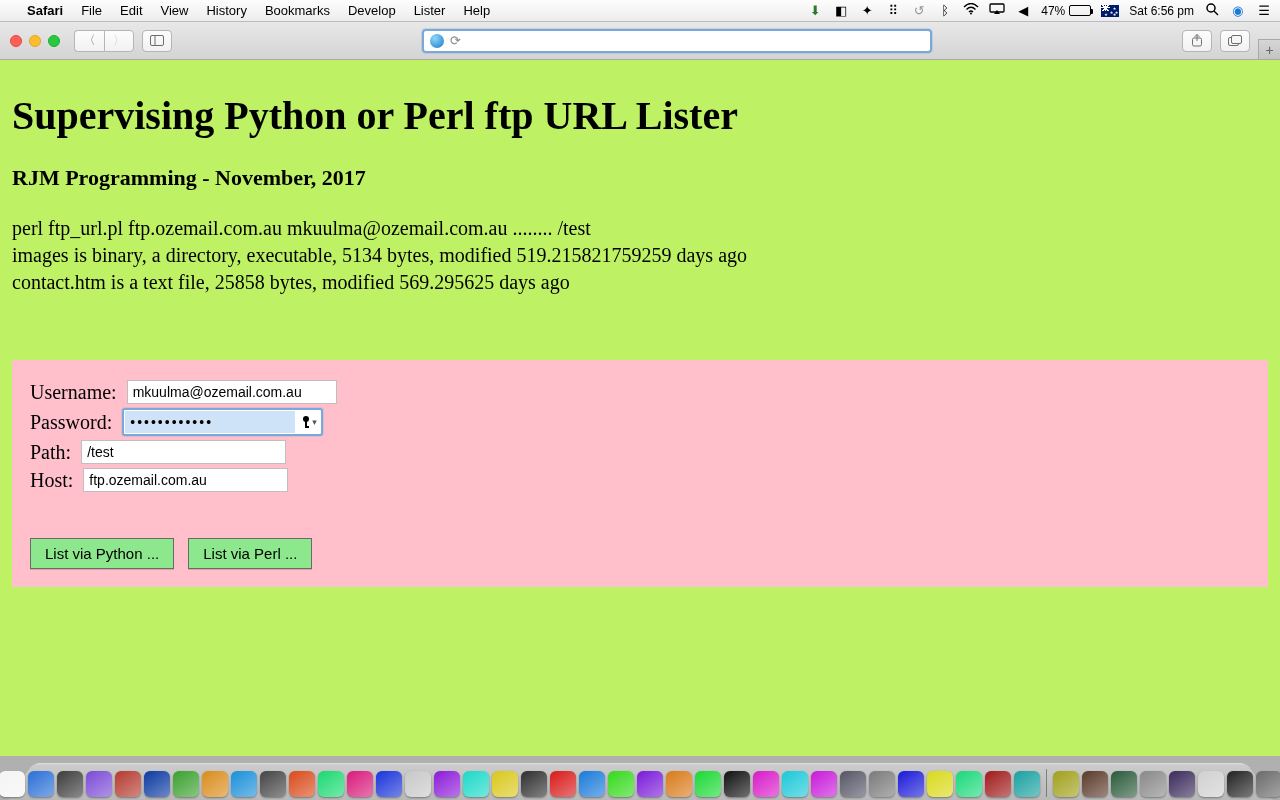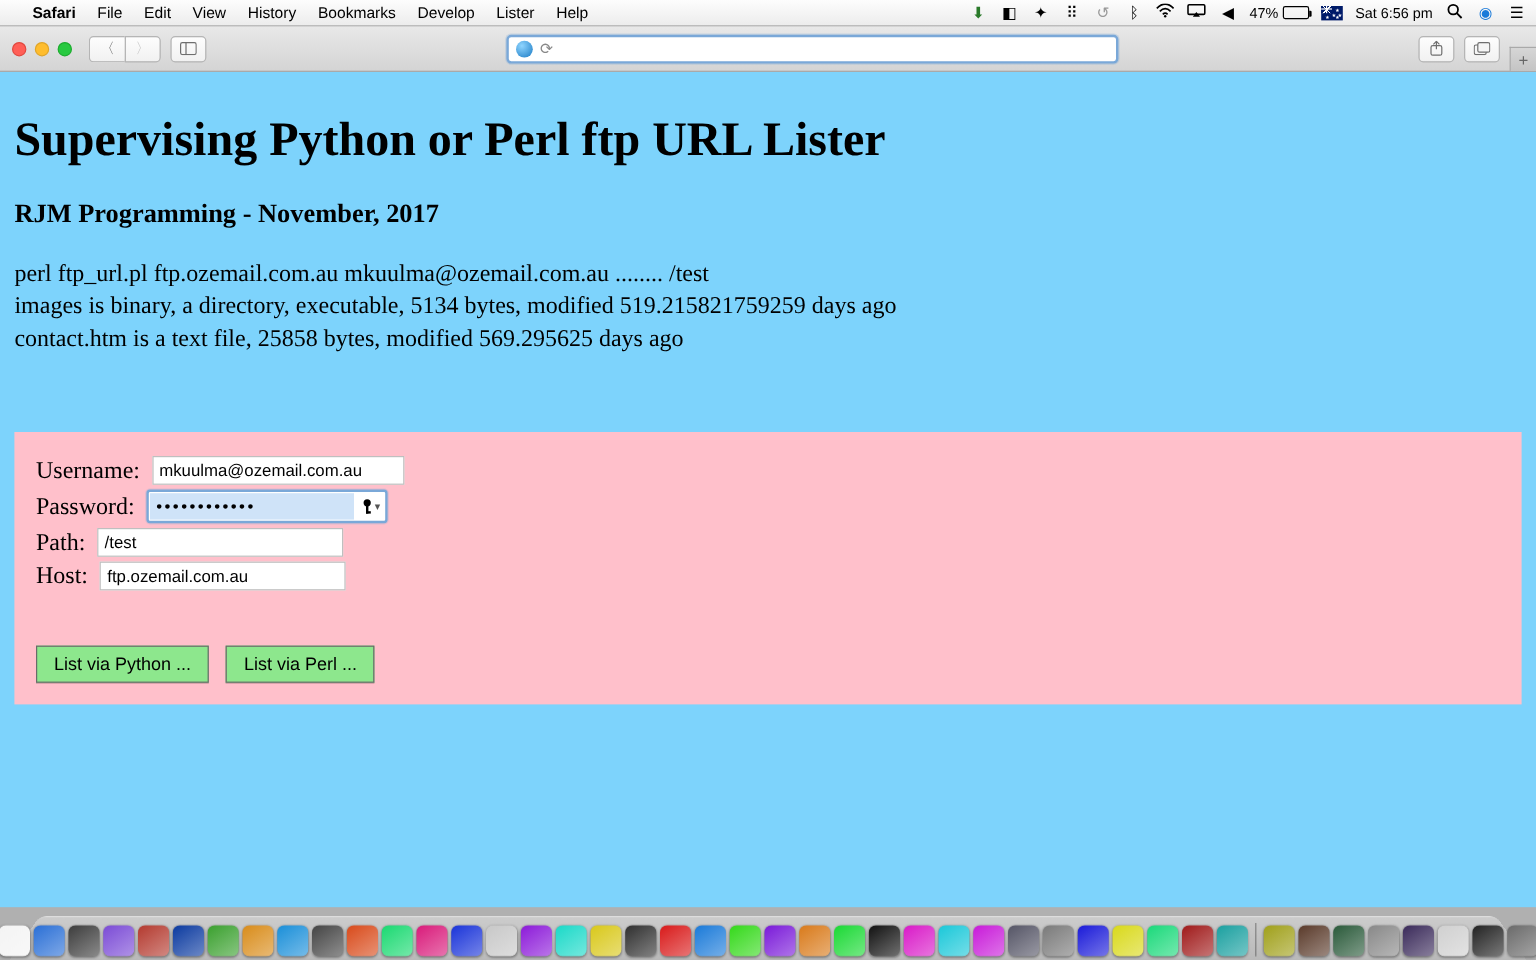--- a/index.html
+++ b/index.html
@@ -97,21 +97,21 @@
     border-left: 1px solid #a9a9a9;
     margin: -0px -10px -0px 0;
     height: 20px; margin-top: auto;
     display: flex; align-items: center; justify-content: center;
     color: #666; font-size: 14px;
     border-top: 1px solid #a9a9a9;
   }
 
   
   .page {
-    background: #7dd3fc;
+    background: #bef264;
     height: calc(800px - 22px - 38px - 44px);
     padding: 14px 12px;
     font-family: "Times New Roman", Times, serif;
     color: #000;
     overflow: hidden;
   }
   .page h1 { font-size: 40px; font-weight: 700; margin: 18px 0 26px 0; }
   .page h3 { font-size: 22px; font-weight: 700; margin: 0 0 24px 0; }
   .output { font-size: 20px; line-height: 1.35; margin-bottom: 64px; }
 

